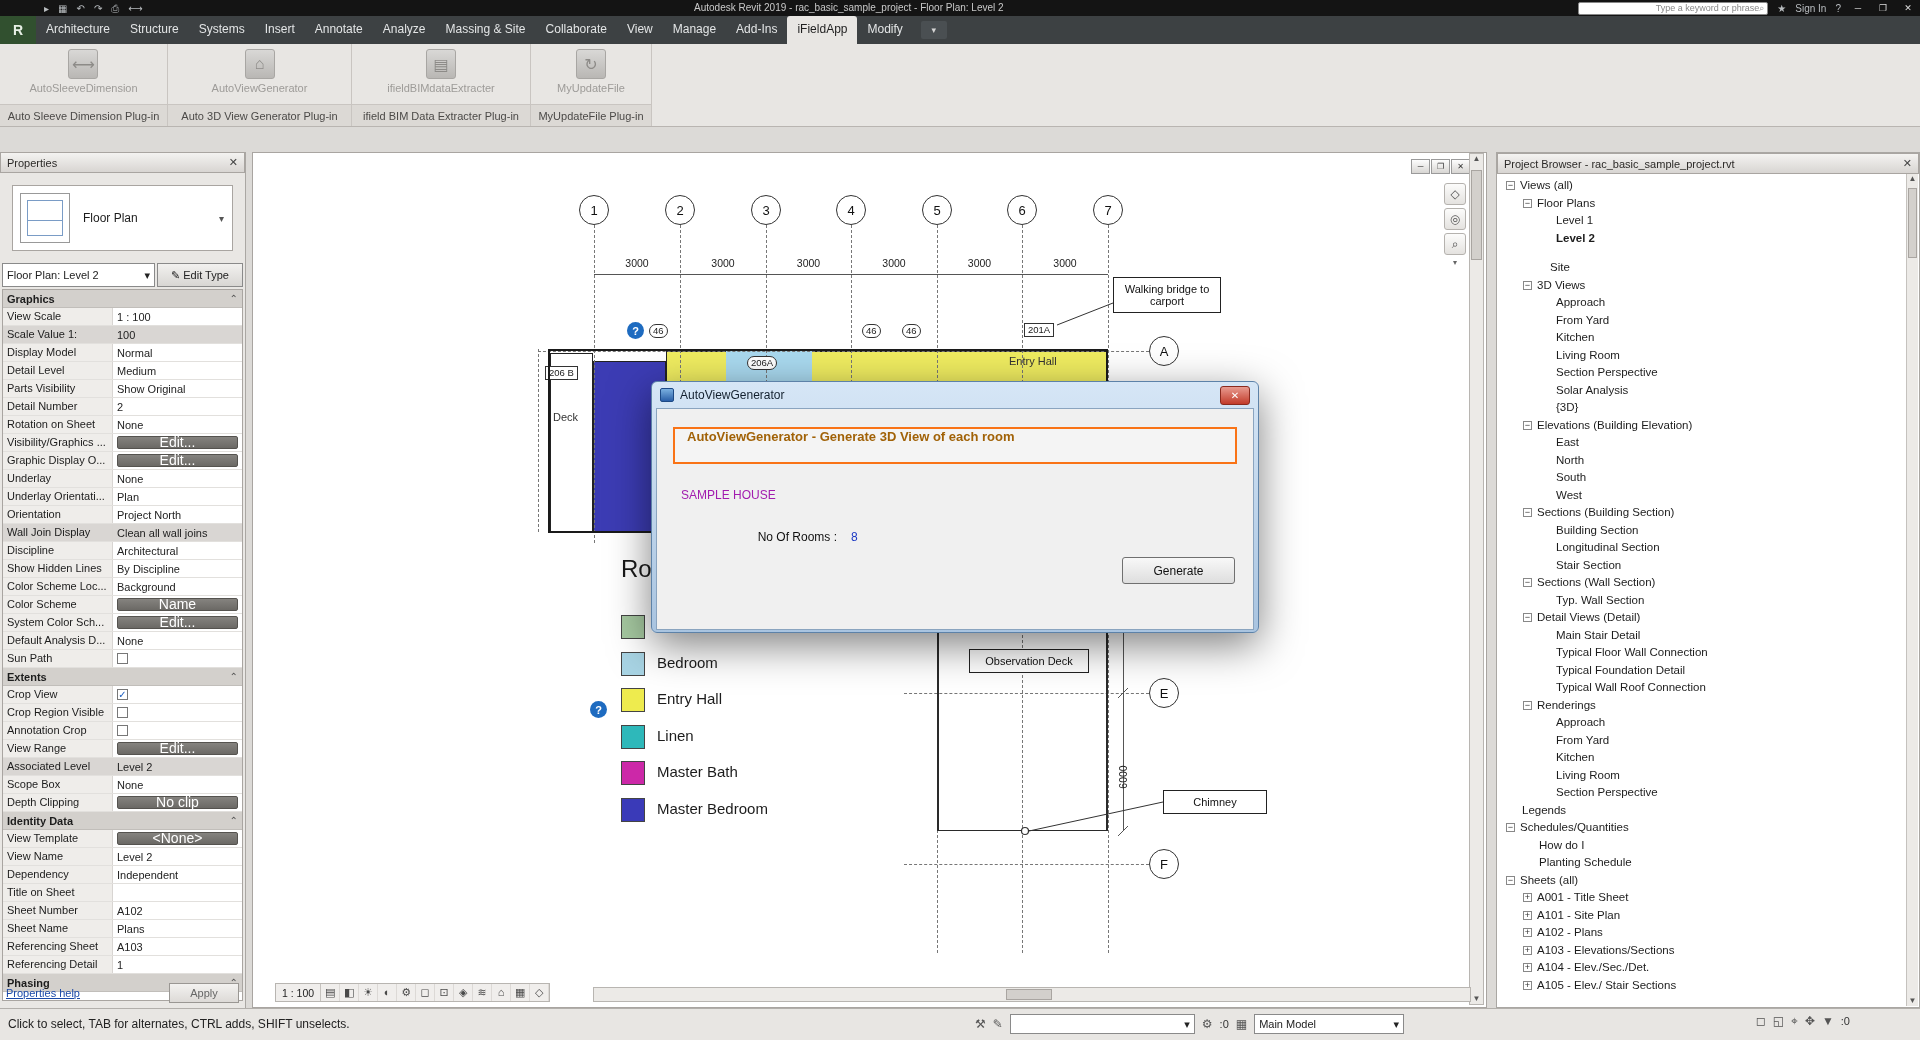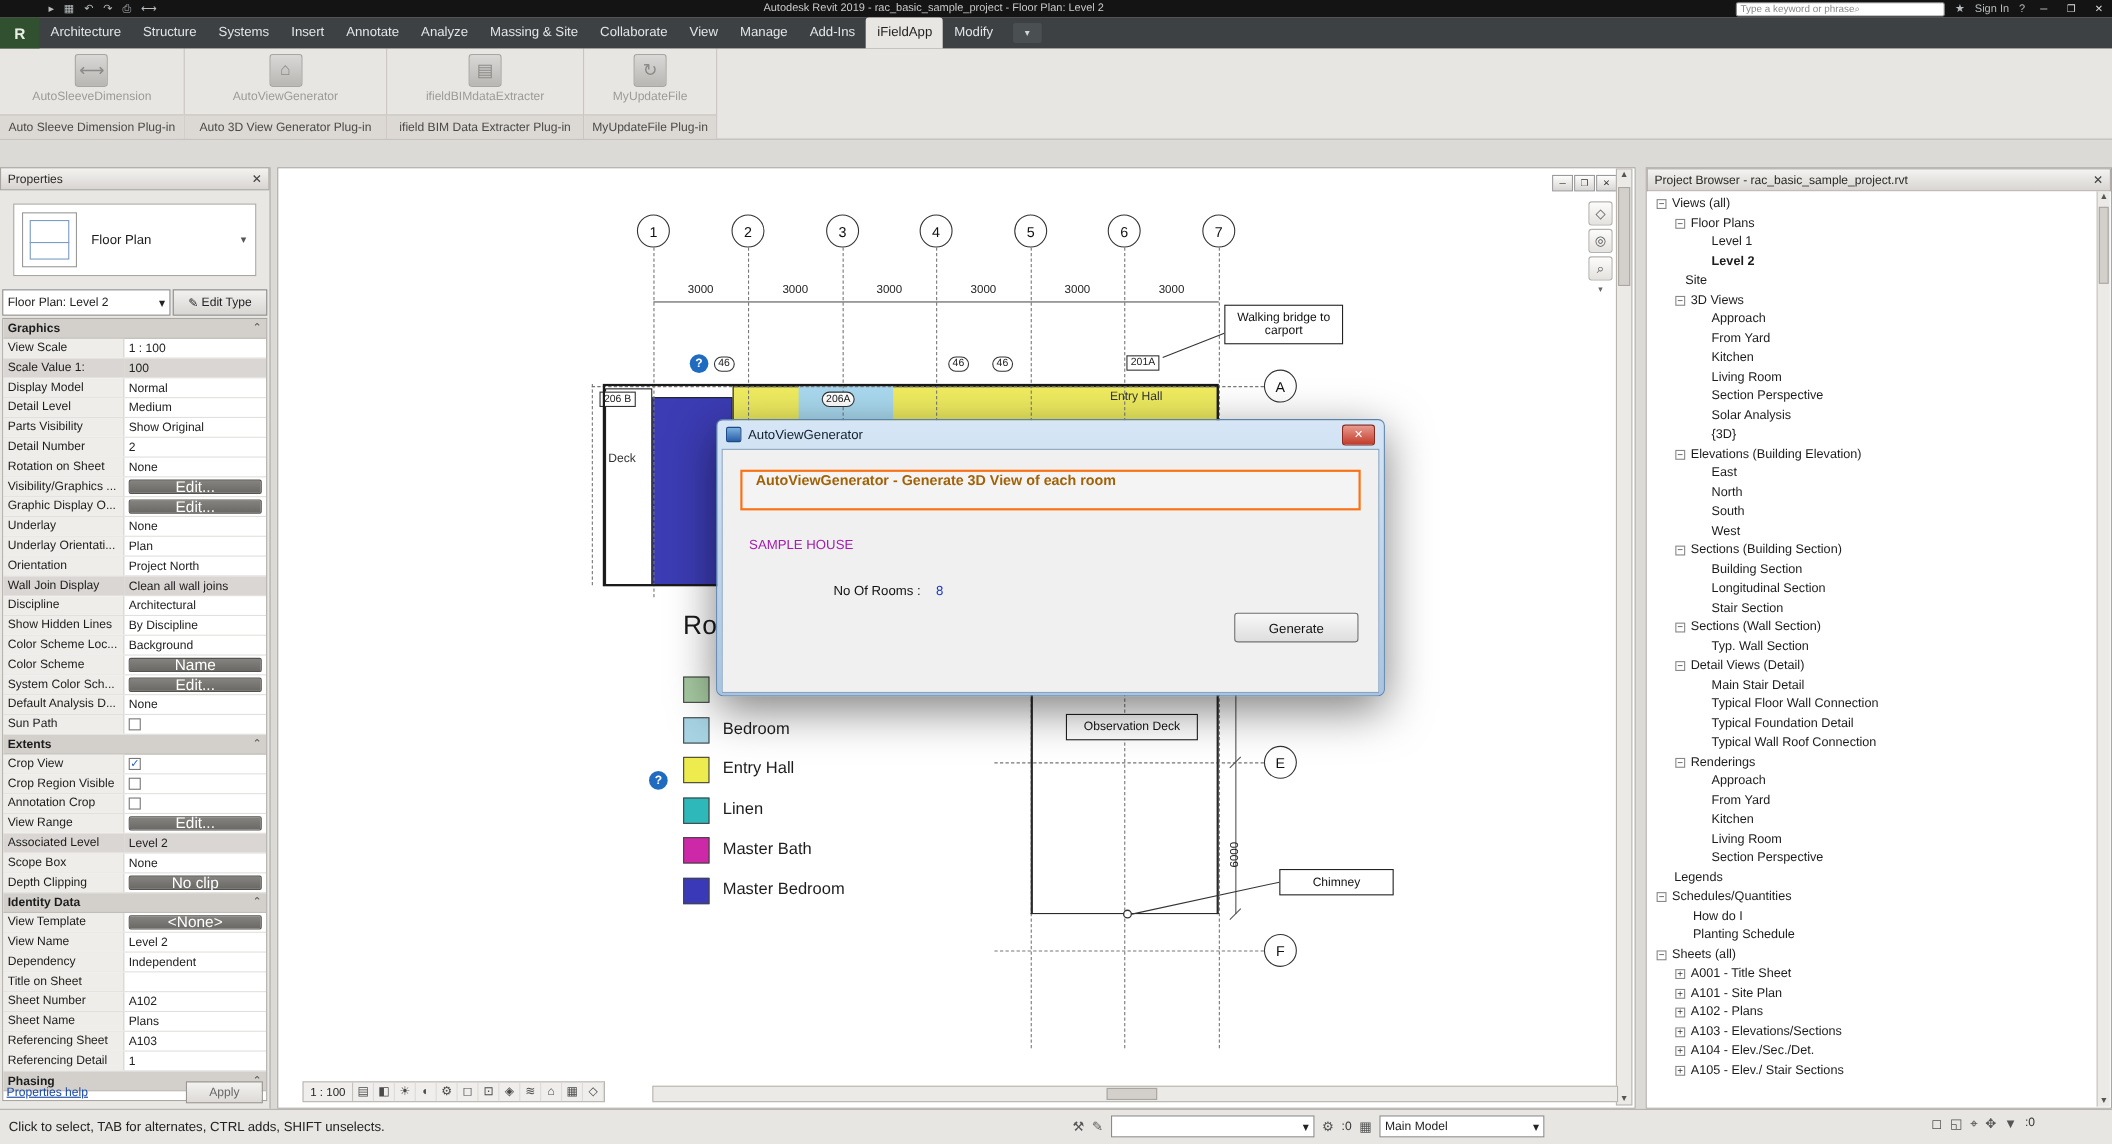--- a/index.html
+++ b/index.html
@@ -4,21 +4,21 @@
 <style>
 *{margin:0;padding:0;box-sizing:border-box}
 html,body{width:1920px;height:1040px;overflow:hidden}
 body{font-family:"Liberation Sans","DejaVu Sans",sans-serif;background:#dcdad7;position:relative;font-size:12px;color:#222}
 .abs{position:absolute}
 
 #titlebar{left:0;top:0;width:1920px;height:16px;background:#141414;color:#cfcfcf;z-index:20}
 #qat{position:absolute;left:44px;top:2px;display:flex;gap:9px;color:#9aa0a4;font-size:10px;line-height:12px}
 #apptitle{position:absolute;left:694px;top:2px;width:560px;font-size:10px;color:#c9c9c9;white-space:nowrap;overflow:hidden}
 #infocenter{position:absolute;right:4px;top:1px;display:flex;align-items:center;gap:9px;height:14px}
-#searchbox{width:190px;height:13px;background:#fff;border:1px solid #888;border-radius:2px;color:#888;font-size:9px;padding:0 3px;display:flex;align-items:center;justify-content:flex-start}
+#searchbox{width:190px;height:13px;background:#fff;border:1px solid #888;border-radius:2px;color:#888;font-size:9px;padding:0 3px;display:flex;align-items:center;justify-content:flex-end}
 .tbicon{color:#b9bdc0;font-size:10px;line-height:13px}
 .winbtn{color:#ddd;font-size:9px;width:16px;text-align:center;line-height:13px}
 
 #tabrow{left:0;top:16px;width:1920px;height:28px;background:#3d4143;display:flex;align-items:flex-end;z-index:20}
 #appbtn{width:36px;height:28px;background:#31502f;color:#e8f0e6;display:flex;align-items:center;justify-content:center;font-weight:bold;font-size:14px}
 #ribbon-tabs{display:flex;align-items:flex-end;height:28px}
 .tab{color:#e3e5e6;font-size:12px;padding:6px 10px;white-space:nowrap;height:28px}
 .tab.active{background:#e8e6e3;color:#1f1f1f;border-radius:3px 3px 0 0}
 #ribbontoggle{width:26px;height:18px;background:#4a4f52;color:#d5d5d5;margin:0 0 5px 8px;text-align:center;font-size:9px;line-height:18px;border-radius:2px}
 
@@ -453,21 +453,21 @@
       <div class="lsq" style="left: 368px; top: 498.5px; background: rgb(168, 212, 228); position: absolute;"></div>
       <div class="llabel" style="left: 404px; top: 500.5px; position: absolute;">Bedroom</div>
       <div class="lsq" style="left: 368px; top: 535px; background: rgb(238, 235, 78); position: absolute;"></div>
       <div class="llabel" style="left: 404px; top: 537px; position: absolute;">Entry Hall</div>
       <div class="lsq" style="left: 368px; top: 571.5px; background: rgb(46, 184, 186); position: absolute;"></div>
       <div class="llabel" style="left: 404px; top: 573.5px; position: absolute;">Linen</div>
       <div class="lsq" style="left: 368px; top: 608px; background: rgb(204, 40, 168); position: absolute;"></div>
       <div class="llabel" style="left: 404px; top: 610px; position: absolute;">Master Bath</div>
       <div class="lsq" style="left: 368px; top: 644.5px; background: rgb(58, 58, 184); position: absolute;"></div>
       <div class="llabel" style="left: 404px; top: 646.5px; position: absolute;">Master Bedroom</div>
-      <div class="tag" style="left: 292px; top: 203px; position: absolute; text-align: right;">206 B</div>
+      <div class="tag" style="left: 292px; top: 213px; position: absolute; text-align: right;">206 B</div>
       <div class="tag hex" style="left: 396px; top: 171px; position: absolute;">46</div>
       <div class="tag hex" style="left: 494px; top: 203px; position: absolute;">206A</div>
       <div class="tag hex" style="left: 609px; top: 171px; position: absolute;">46</div>
       <div class="tag hex" style="left: 649px; top: 171px; position: absolute;">46</div>
       <div class="tag" style="left: 771px; top: 170px; position: absolute;">201A</div>
     </div>
 
   <svg id="leaders" width="1235" height="856">
     <line x1="860" y1="150" x2="804" y2="172" stroke="#333" stroke-width="1"></line>
     <line x1="910" y1="649" x2="776" y2="678" stroke="#333" stroke-width="1"></line>
@@ -540,21 +540,21 @@
         <span>Floor Plans</span>
       </div>
       <div class="trow" style="padding-left: 42px;">
         <span class="tspace"></span>
         <span>Level 1</span>
       </div>
       <div class="trow" style="padding-left: 42px;">
         <span class="tspace"></span>
         <span class="sel">Level 2</span>
       </div>
-      <div class="trow" style="padding-left: 18px;">
+      <div class="trow" style="padding-left: 36px; margin-top: 12px;">
         <span class="tspace"></span>
         <span>Site</span>
       </div>
       <div class="trow" style="padding-left: 25px;">
         <span class="tglyph">−</span>
         <span>3D Views</span>
       </div>
       <div class="trow" style="padding-left: 42px;">
         <span class="tspace"></span>
         <span>Approach</span>

